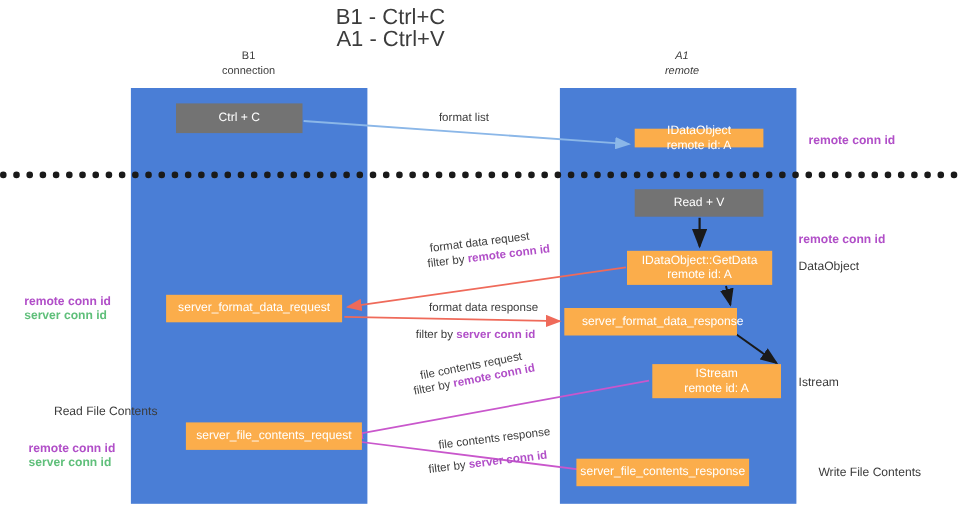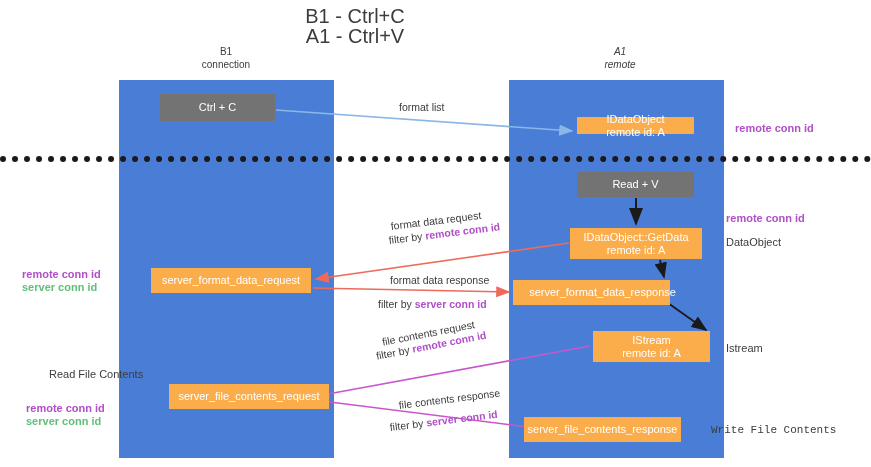--- a/index.html
+++ b/index.html
@@ -66,21 +66,21 @@
 
   .side-label{
     position:absolute;font-size:11px;line-height:13px;color:#3c3c3c;
   }
   .side-label.purple{color:#b14fc8;font-weight:bold;}
 
   #lbl-remote1{left:735px;top:122px;}
   #lbl-remote2{left:726px;top:212px;}
   #lbl-dataobject{left:726px;top:236px;}
   #lbl-istream{left:726px;top:342px;}
-  #lbl-write{left:711px;top:424px;font-family:Liberation Mono, monospace;}
+  #lbl-write{left:744px;top:424px;}
 
   #lbl-left-1{left:22px;top:268px;}
   #lbl-left-1 .l2{color:#5fbf7a;}
   #lbl-read{left:26px;top:368px;margin-left:23px;}
   #lbl-left-2{left:26px;top:402px;}
   #lbl-left-2 .l2{color:#5fbf7a;}
 
   .edge-label{
     position:absolute;font-size:10.5px;line-height:13px;color:#3c3c3c;
     white-space:nowrap;

